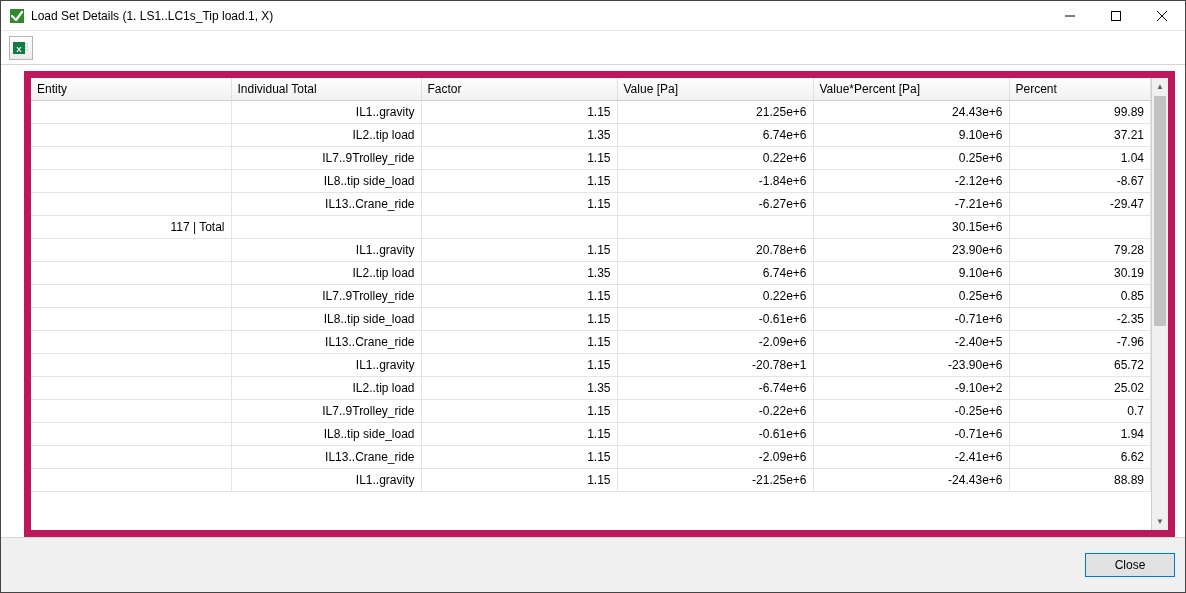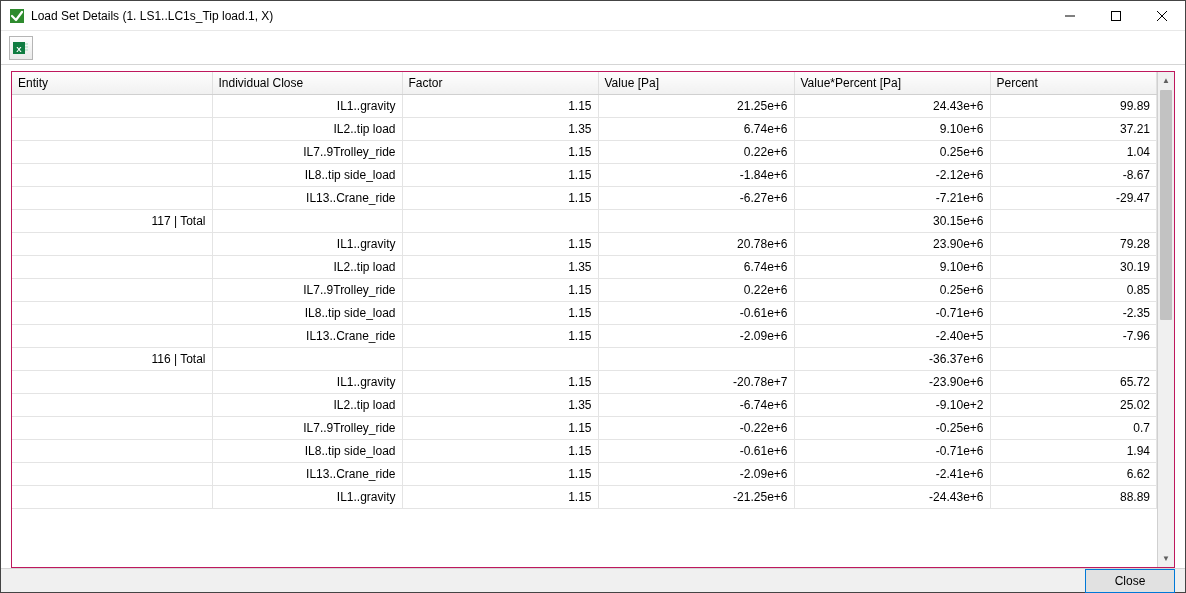--- a/index.html
+++ b/index.html
@@ -60,23 +60,24 @@
     }
     .content {
       flex: 1;
       padding: 6px 10px 0 10px;
       display: flex;
       flex-direction: column;
       min-height: 0;
     }
     .tablewrap {
       flex: 1;
-      border: 1px solid #be185d;
+      border: 7px solid #be185d;
       display: flex;
       min-height: 0;
+      margin-left: 13px;
     }
     .tablebody {
       flex:1;
       overflow: hidden;
     }
     table {
       width: 100%;
       border-collapse: collapse;
       table-layout: fixed;
     }
@@ -124,21 +125,21 @@
     .vscroll .arrow.bot { bottom:0; }
     .vscroll .thumb {
       position:absolute;
       left:2px; right:2px;
       top:18px;
       height: 230px;
       background:#c2c2c2;
       border-radius:1px;
     }
     .footer {
-      height: 24px;
+      height: 55px;
       display:flex;
       align-items:center;
       justify-content:flex-end;
       background:#f0f0f0;
       padding: 0 10px;
       border-top:1px solid #d5d5d5;
     }
     .close-btn {
       min-width: 90px;
       height: 24px;
@@ -197,21 +198,21 @@
             <col class="c-entity">
               <col class="c-load">
               <col class="c-factor">
               <col class="c-value">
               <col class="c-vf">
               <col class="c-pct">
           </colgroup>
           <thead>
             <tr>
               <th>Entity</th>
-              <th>Individual Close</th>
+              <th>Individual Total</th>
               <th>Factor</th>
               <th>Value [Pa]</th>
               <th>Value*Percent [Pa]</th>
               <th>Percent</th>
             </tr>
           </thead>
           <tbody id="tbody">
               <tr>
                 <td></td>
                 <td>IL1..gravity</td>
@@ -294,32 +295,24 @@
               </tr>
               <tr>
                 <td></td>
                 <td>IL13..Crane_ride</td>
                 <td>1.15</td>
                 <td>-2.09e+6</td>
                 <td>-2.40e+5</td>
                 <td>-7.96</td>
               </tr>
               <tr>
-                <td>116 | Total</td>
-                <td></td>
-                <td></td>
-                <td></td>
-                <td>-36.37e+6</td>
-                <td></td>
-              </tr>
-              <tr>
                 <td></td>
                 <td>IL1..gravity</td>
                 <td>1.15</td>
-                <td>-20.78e+7</td>
+                <td>-20.78e+1</td>
                 <td>-23.90e+6</td>
                 <td>65.72</td>
               </tr>
               <tr>
                 <td></td>
                 <td>IL2..tip load</td>
                 <td>1.35</td>
                 <td>-6.74e+6</td>
                 <td>-9.10e+2</td>
                 <td>25.02</td>

